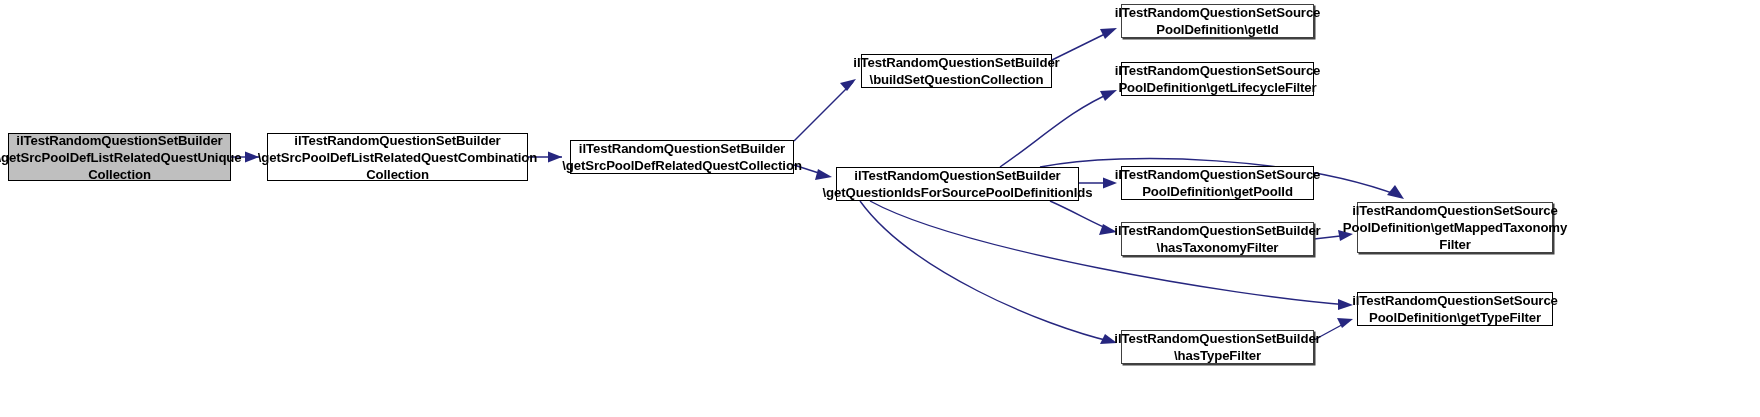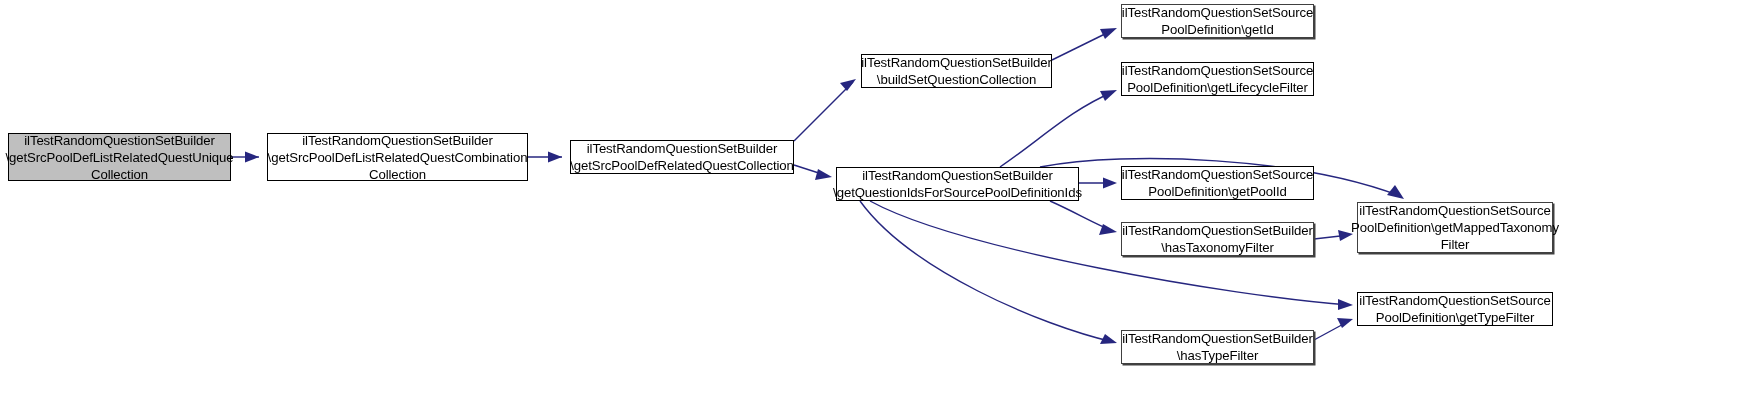--- a/index.html
+++ b/index.html
@@ -31,20 +31,21 @@
     text-align: center;
     border: 1px solid #000000;
     background: #ffffff;
     color: #000000;
     font-size: 13.2px;
     line-height: 17px;
     letter-spacing: -0.1px;
     white-space: pre-line;
     padding: 8px 4px;
     z-index: 2;
+    font-weight: bold;
   }
   .node.root {
     background: #bfbfbf;
     border: 1.4px solid #000000;
   }
   .node.shadowed {
     border: 1px solid #404040;
     box-shadow: 1.5px 1.5px 0 0 #404040;
   }
   .edge-path {

